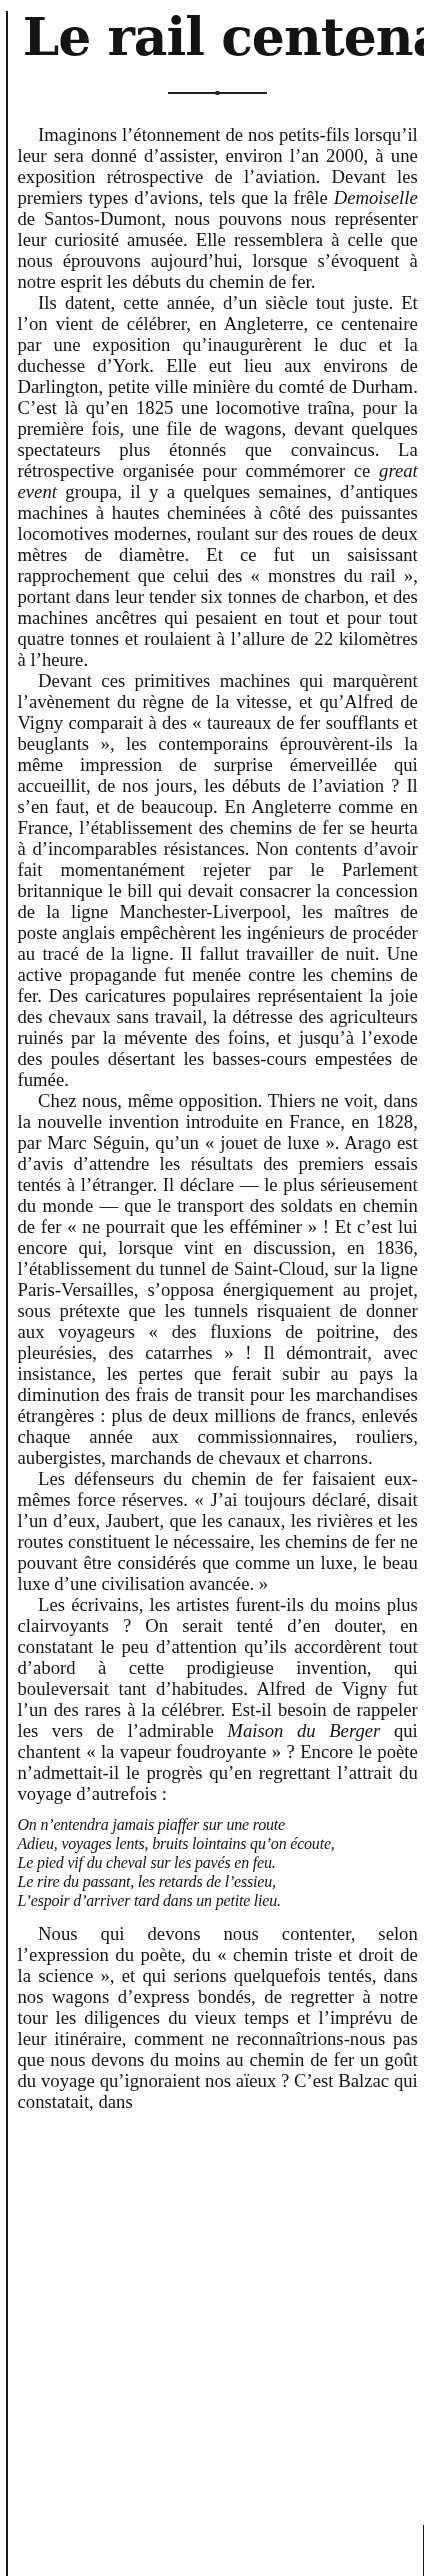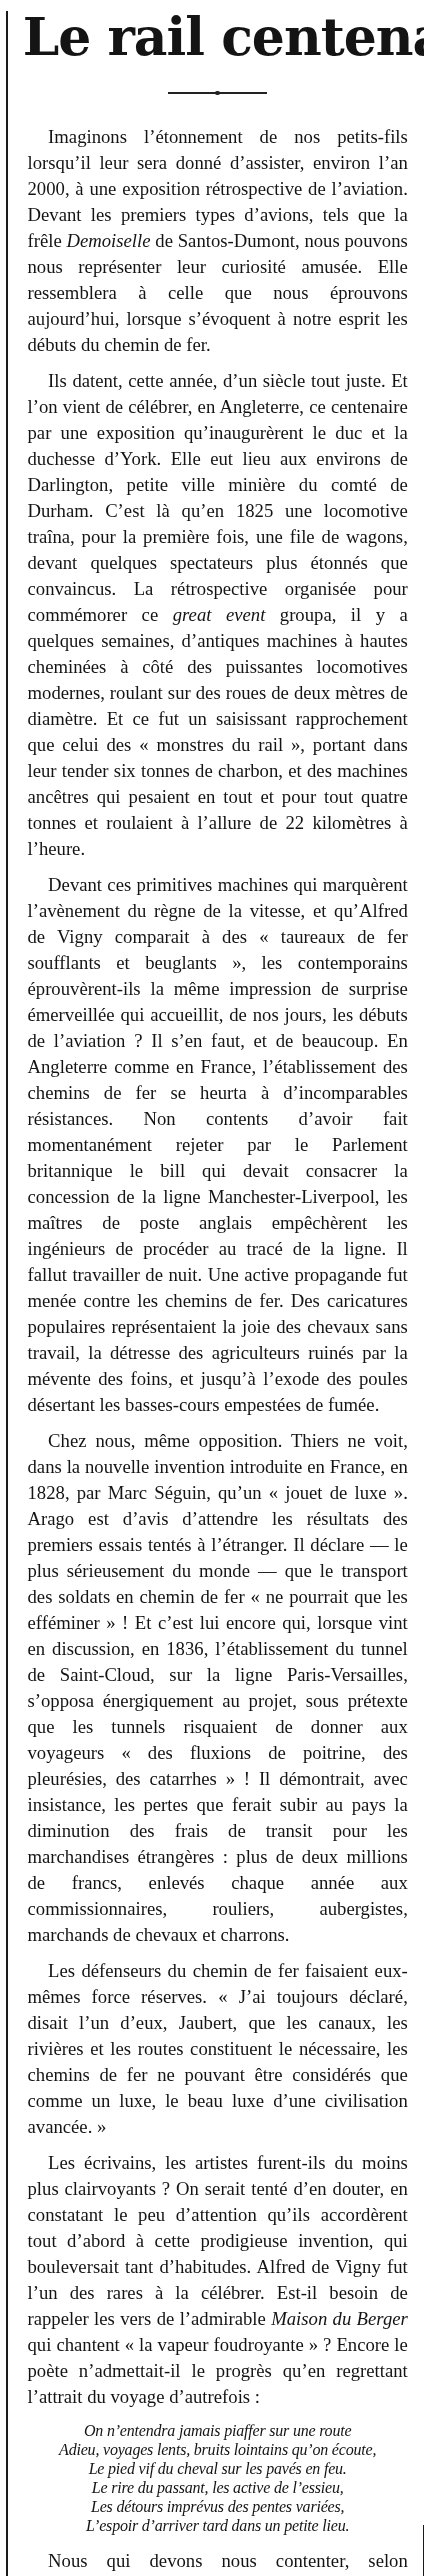--- a/index.html
+++ b/index.html
@@ -54,36 +54,35 @@
     background: #222;
   }
   .rule .tick {
     position: absolute;
     top: -0.5px;
     width: 2.1px; height: 2.6px;
     border-radius: 50%;
     background: #222;
   }
   .body p {
-    margin: 10px;
+    margin: 0;
     font-size: 18.7px;
-    line-height: 26px;
+    line-height: 21px;
     text-align: justify;
     text-indent: 20.6px;
     hyphens: manual;
   }
   .body p em, .body em { font-style: italic; }
   .poem {
     margin: 11.3px 0 13.4px 0;
     font-style: italic;
     font-size: 16px;
     line-height: 19px;
     letter-spacing: -0.2px;
     white-space: nowrap;
-    text-align: center;
   }
   .poem div { margin: 0; }
 </style>
 </head>
 <body>
 
 <div class="page">
   <div class="left-border"></div>
   <div class="right-border"></div>
 
@@ -101,22 +100,21 @@
         <p><span>Ils datent, cette année, d’un siècle tout juste. Et l’on vient de célébrer, en Angleterre, ce centenaire par une exposition qu’inaugurèrent le duc et la duchesse d’York. Elle eut lieu aux environs de Darlington, petite ville minière du comté de Durham. C’est là qu’en 1825 une locomotive traîna, pour la première fois, une file de wagons, devant quelques spectateurs plus étonnés que convaincus. La rétrospective organisée pour commémorer ce </span><em>great event</em><span> groupa, il y a quelques semaines, d’antiques machines à hautes cheminées à côté des puissantes locomotives modernes, roulant sur des roues de deux mètres de diamètre. Et ce fut un saisissant rapprochement que celui des « monstres du rail », portant dans leur tender six tonnes de charbon, et des machines ancêtres qui pesaient en tout et pour tout quatre tonnes et roulaient à l’allure de 22 kilomètres à l’heure.</span></p>
         <p><span>Devant ces primitives machines qui marquèrent l’avènement du règne de la vitesse, et qu’Alfred de Vigny comparait à des « taureaux de fer soufflants et beuglants », les contemporains éprouvèrent-ils la même impression de surprise émerveillée qui accueillit, de nos jours, les débuts de l’aviation ? Il s’en faut, et de beaucoup. En Angleterre comme en France, l’établissement des chemins de fer se heurta à d’incomparables résistances. Non contents d’avoir fait momentanément rejeter par le Parlement britannique le bill qui devait consacrer la concession de la ligne Manchester-Liverpool, les maîtres de poste anglais empêchèrent les ingénieurs de procéder au tracé de la ligne. Il fallut travailler de nuit. Une active propagande fut menée contre les chemins de fer. Des caricatures populaires représentaient la joie des chevaux sans travail, la détresse des agriculteurs ruinés par la mévente des foins, et jusqu’à l’exode des poules désertant les basses-cours empestées de fumée.</span></p>
         <p><span>Chez nous, même opposition. Thiers ne voit, dans la nouvelle invention introduite en France, en 1828, par Marc Séguin, qu’un « jouet de luxe ». Arago est d’avis d’attendre les résultats des premiers essais tentés à l’étranger. Il déclare — le plus sérieusement du monde — que le transport des soldats en chemin de fer « ne pourrait que les efféminer » ! Et c’est lui encore qui, lorsque vint en discussion, en 1836, l’établissement du tunnel de Saint-Cloud, sur la ligne Paris-Versailles, s’opposa énergiquement au projet, sous prétexte que les tunnels risquaient de donner aux voyageurs « des fluxions de poitrine, des pleurésies, des catarrhes » ! Il démontrait, avec insistance, les pertes que ferait subir au pays la diminution des frais de transit pour les marchandises étrangères : plus de deux millions de francs, enlevés chaque année aux commissionnaires, rouliers, aubergistes, marchands de chevaux et charrons.</span></p>
         <p><span>Les défenseurs du chemin de fer faisaient eux-mêmes force réserves. « J’ai toujours déclaré, disait l’un d’eux, Jaubert, que les canaux, les rivières et les routes constituent le nécessaire, les chemins de fer ne pouvant être considérés que comme un luxe, le beau luxe d’une civilisation avancée. »</span></p>
         <p><span>Les écrivains, les artistes furent-ils du moins plus clairvoyants ? On serait tenté d’en douter, en constatant le peu d’attention qu’ils accordèrent tout d’abord à cette prodigieuse invention, qui bouleversait tant d’habitudes. Alfred de Vigny fut l’un des rares à la célébrer. Est-il besoin de rappeler les vers de l’admirable </span><em>Maison du Berger</em><span> qui chantent « la vapeur foudroyante » ? Encore le poète n’admettait-il le progrès qu’en regrettant l’attrait du voyage d’autrefois :</span></p>
       </div>
     <div class="poem" id="poem">
         <div>On n’entendra jamais piaffer sur une route</div>
         <div>Adieu, voyages lents, bruits lointains qu’on écoute,</div>
         <div>Le pied vif du cheval sur les pavés en feu.</div>
-        <div>Le rire du passant, les active de l’essieu,</div>
-        <div>Les détours imprévus des pentes variées,</div>
+        <div>Le rire du passant, les retards de l’essieu,</div>
         <div>L’espoir d’arriver tard dans un petite lieu.</div>
       </div>
     <div id="paras-after">
         <p><span>Nous qui devons nous contenter, selon l’expression du poète, du « chemin triste et droit de la science », et qui serions quelquefois tentés, dans nos wagons d’express bondés, de regretter à notre tour les diligences du vieux temps et l’imprévu de leur itinéraire, comment ne reconnaîtrions-nous pas que nous devons du moins au chemin de fer un goût du voyage qu’ignoraient nos aïeux ? C’est Balzac qui constatait, dans </span></p>
       </div>
   </div>
 
 </div>
 
 

